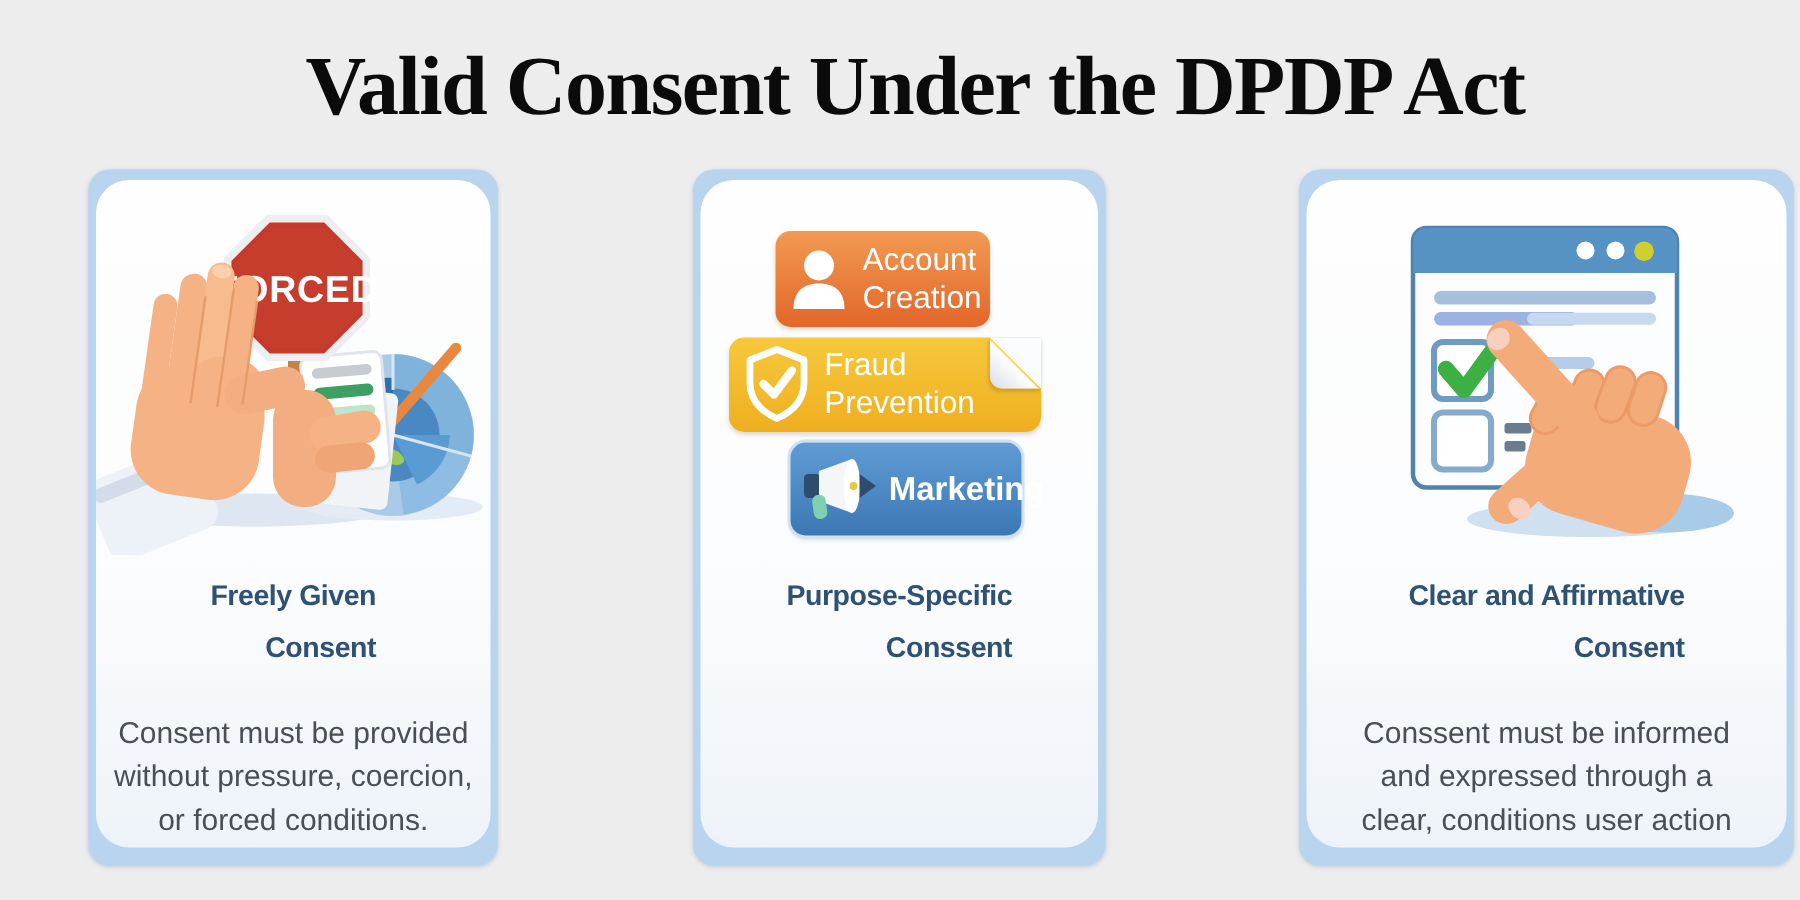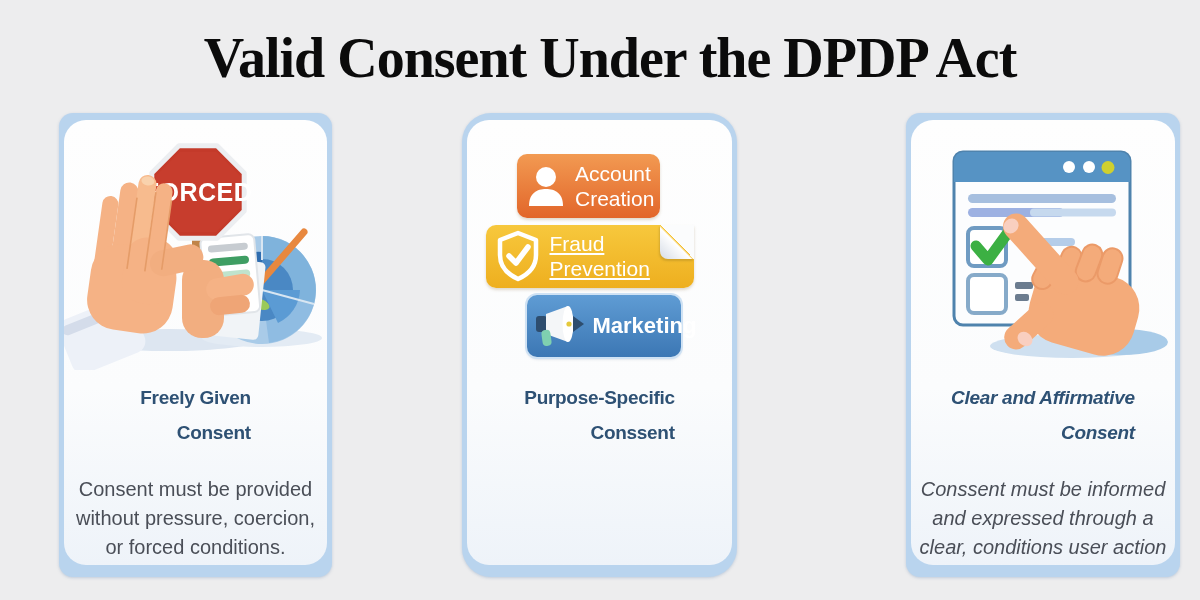--- a/index.html
+++ b/index.html
@@ -16,22 +16,22 @@
     font-family:"Liberation Serif", serif;
     font-weight:700;font-size:56px;letter-spacing:-1px;
     color:#0b0b0b;
   }
   .card{
     position:absolute;top:113px;height:464px;
     background:#b9d4ee;border-radius:14px;
     box-shadow:0 1px 3px rgba(110,140,180,.35);
   }
   .card-1{left:59px;width:273px;}
-  .card-2{left:462px;width:275px;border-radius:29px;}
-  .card-3{left:906px;width:274px;font-style:italic;}
+  .card-2{left:462px;width:275px;}
+  .card-3{left:866px;width:330px;}
   .card-inner{
     position:absolute;left:5px;right:5px;top:7px;bottom:12px;
     background:linear-gradient(180deg,#fefefe 0%,#fbfcfd 60%,#eef3f9 100%);
     border-radius:22px;
     display:flex;flex-direction:column;align-items:center;
   }
   .card-art{
     height:250px;width:100%;
     display:flex;align-items:center;justify-content:center;
   }
@@ -56,21 +56,20 @@
   .badge-label{white-space:pre-line;font-size:21px;line-height:25px;}
   .badge-account{
     width:143px;height:64px;left:-11px;
     background:linear-gradient(180deg,#f29a52 0%,#e2662a 100%);
     padding-left:0;
   }
   .badge-fraud{
     width:208px;height:63px;left:-10px;
     background:linear-gradient(180deg,#f7c83d 0%,#eeaf1f 100%);
     border-top-right-radius:0;
-    text-decoration:underline;
   }
   .badge-marketing{
     width:154px;height:62px;left:4px;
     background:linear-gradient(180deg,#5f9cd4 0%,#3c77b4 100%);
     box-shadow:0 0 0 2px #cfe2f4, 0 2px 3px rgba(90,110,140,.3);
   }
   .badge-marketing .badge-label{font-weight:700;font-size:22px;}
   .badge-icon{flex:0 0 auto;display:flex;align-items:center;justify-content:center;}
   .badge-account .badge-icon{width:58px;}
   .badge-fraud .badge-icon{width:64px;}

